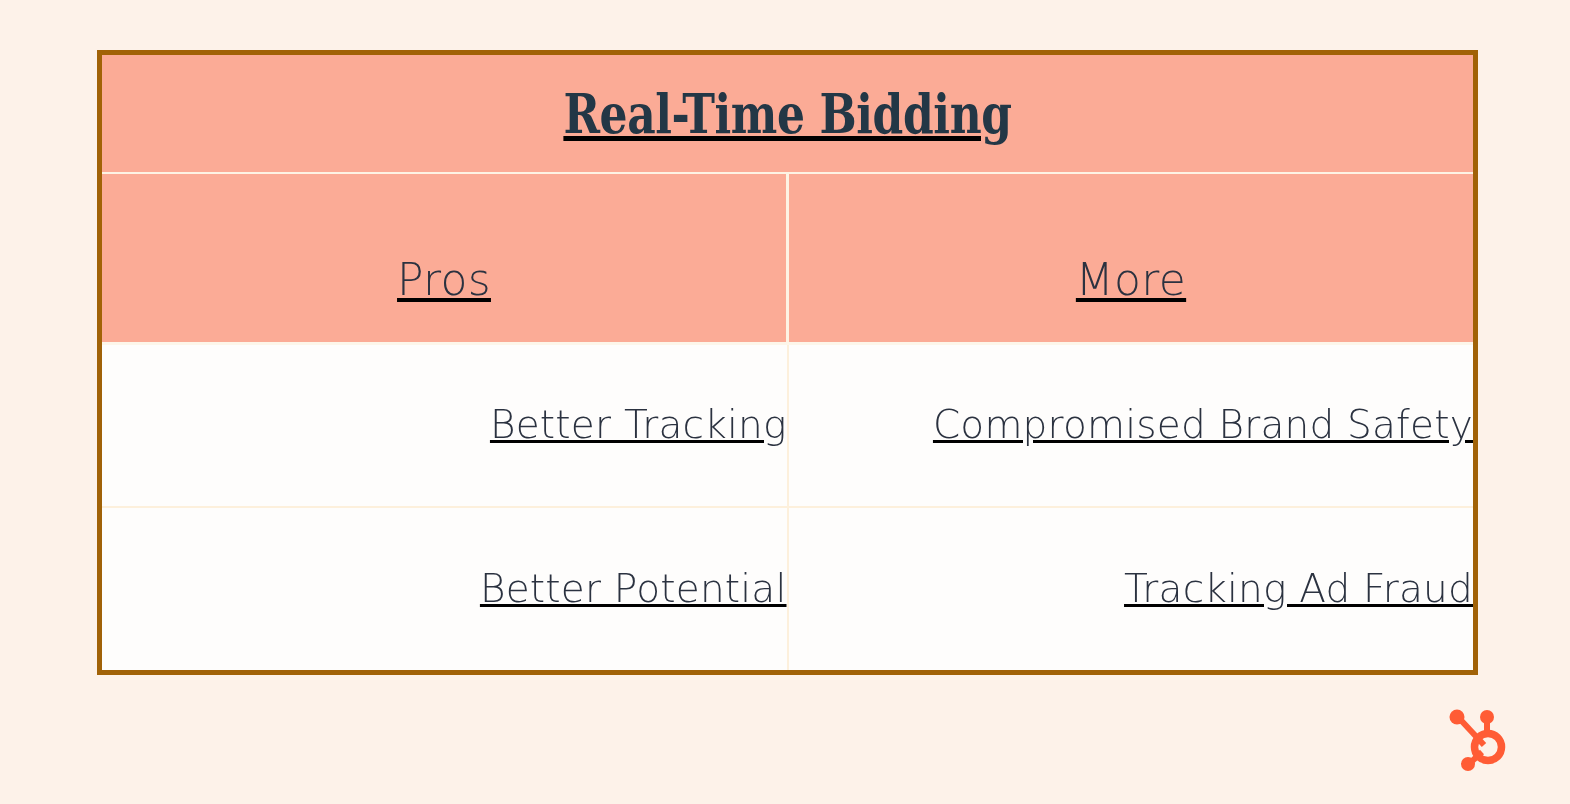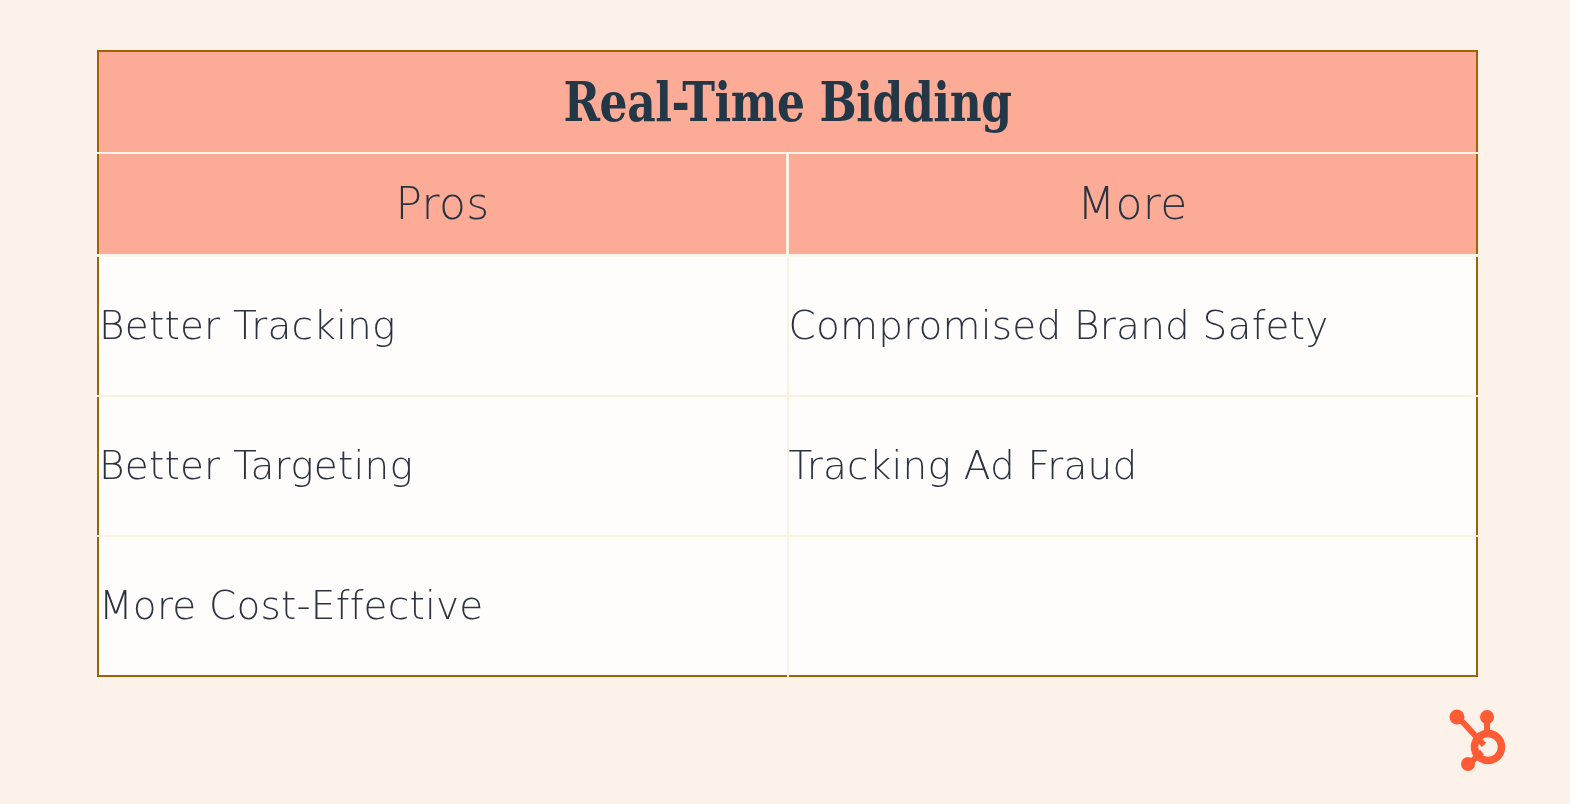--- a/index.html
+++ b/index.html
@@ -22,22 +22,23 @@
 
   
   .pros-cons-table {
     position: absolute;
     left: 97px;
     top: 50px;
     width: 1381px;
     height: 625px;
     border-collapse: collapse;
     table-layout: fixed;
-    border: 2px solid #a16207;
+    border: 5px solid #a16207;
     box-sizing: border-box;
+    text-decoration: underline;
   }
 
   .title-band {
     background: #fbab96;
     height: 100px;
     border-bottom: 2px solid #fdf3e4;
     padding: 0;
   }
 
   .title-text {
@@ -63,39 +64,40 @@
   .col-head.left  { border-right: 3px solid #fdf3e4; }
 
   .col-head-text {
     font-family: "DejaVu Sans", "Liberation Sans", sans-serif;
     font-weight: 300;
     font-size: 44px;
     color: #2b3240;
     text-align: center;
     line-height: 100px;
     letter-spacing: 0.3px;
+    margin-top: 43px;
   }
 
   .body-cell {
     background: #fefdfc;
     height: 138px;
     width: 50%;
     padding: 0;
     border-bottom: 2px solid #fdf0dc;
     border-right: 2px solid #fdf0dc;
   }
   .body-cell.right { border-right: none; }
   .pros-cons-table tr:last-child .body-cell { border-bottom: none; }
 
   .body-cell-text {
     font-family: "DejaVu Sans", "Liberation Sans", sans-serif;
     font-weight: 300;
     font-size: 39px;
     color: #2b3240;
-    text-align: left;
+    text-align: right;
     line-height: 138px;
     letter-spacing: 0.2px;
     white-space: nowrap;
   }
 
   
   .logo {
     position: absolute;
     left: 1446px;
     top: 706px;
@@ -130,35 +132,27 @@
         <td class="body-cell left">
           <div class="body-cell-text">Better Tracking</div>
         </td>
         <td class="body-cell right">
           <div class="body-cell-text">Compromised Brand Safety</div>
         </td>
       </tr>
 
       <tr>
         <td class="body-cell left">
-          <div class="body-cell-text">Better Targeting</div>
+          <div class="body-cell-text">Better Potential</div>
         </td>
         <td class="body-cell right">
           <div class="body-cell-text">Tracking Ad Fraud</div>
         </td>
       </tr>
 
-      <tr>
-        <td class="body-cell left">
-          <div class="body-cell-text">More Cost-Effective</div>
-        </td>
-        <td class="body-cell right">
-          <div class="body-cell-text"></div>
-        </td>
-      </tr>
     </tbody>
   </table>
 
   <div class="logo">
     <svg width="66" height="68" viewBox="0 0 66 68" xmlns="http://www.w3.org/2000/svg">
       <g fill="none" stroke="#ff5c35" stroke-width="6">
         <line x1="12" y1="11" x2="38" y2="39"></line>
         <line x1="41" y1="11" x2="41" y2="28"></line>
         <line x1="24" y1="57" x2="36" y2="46"></line>
       </g>

